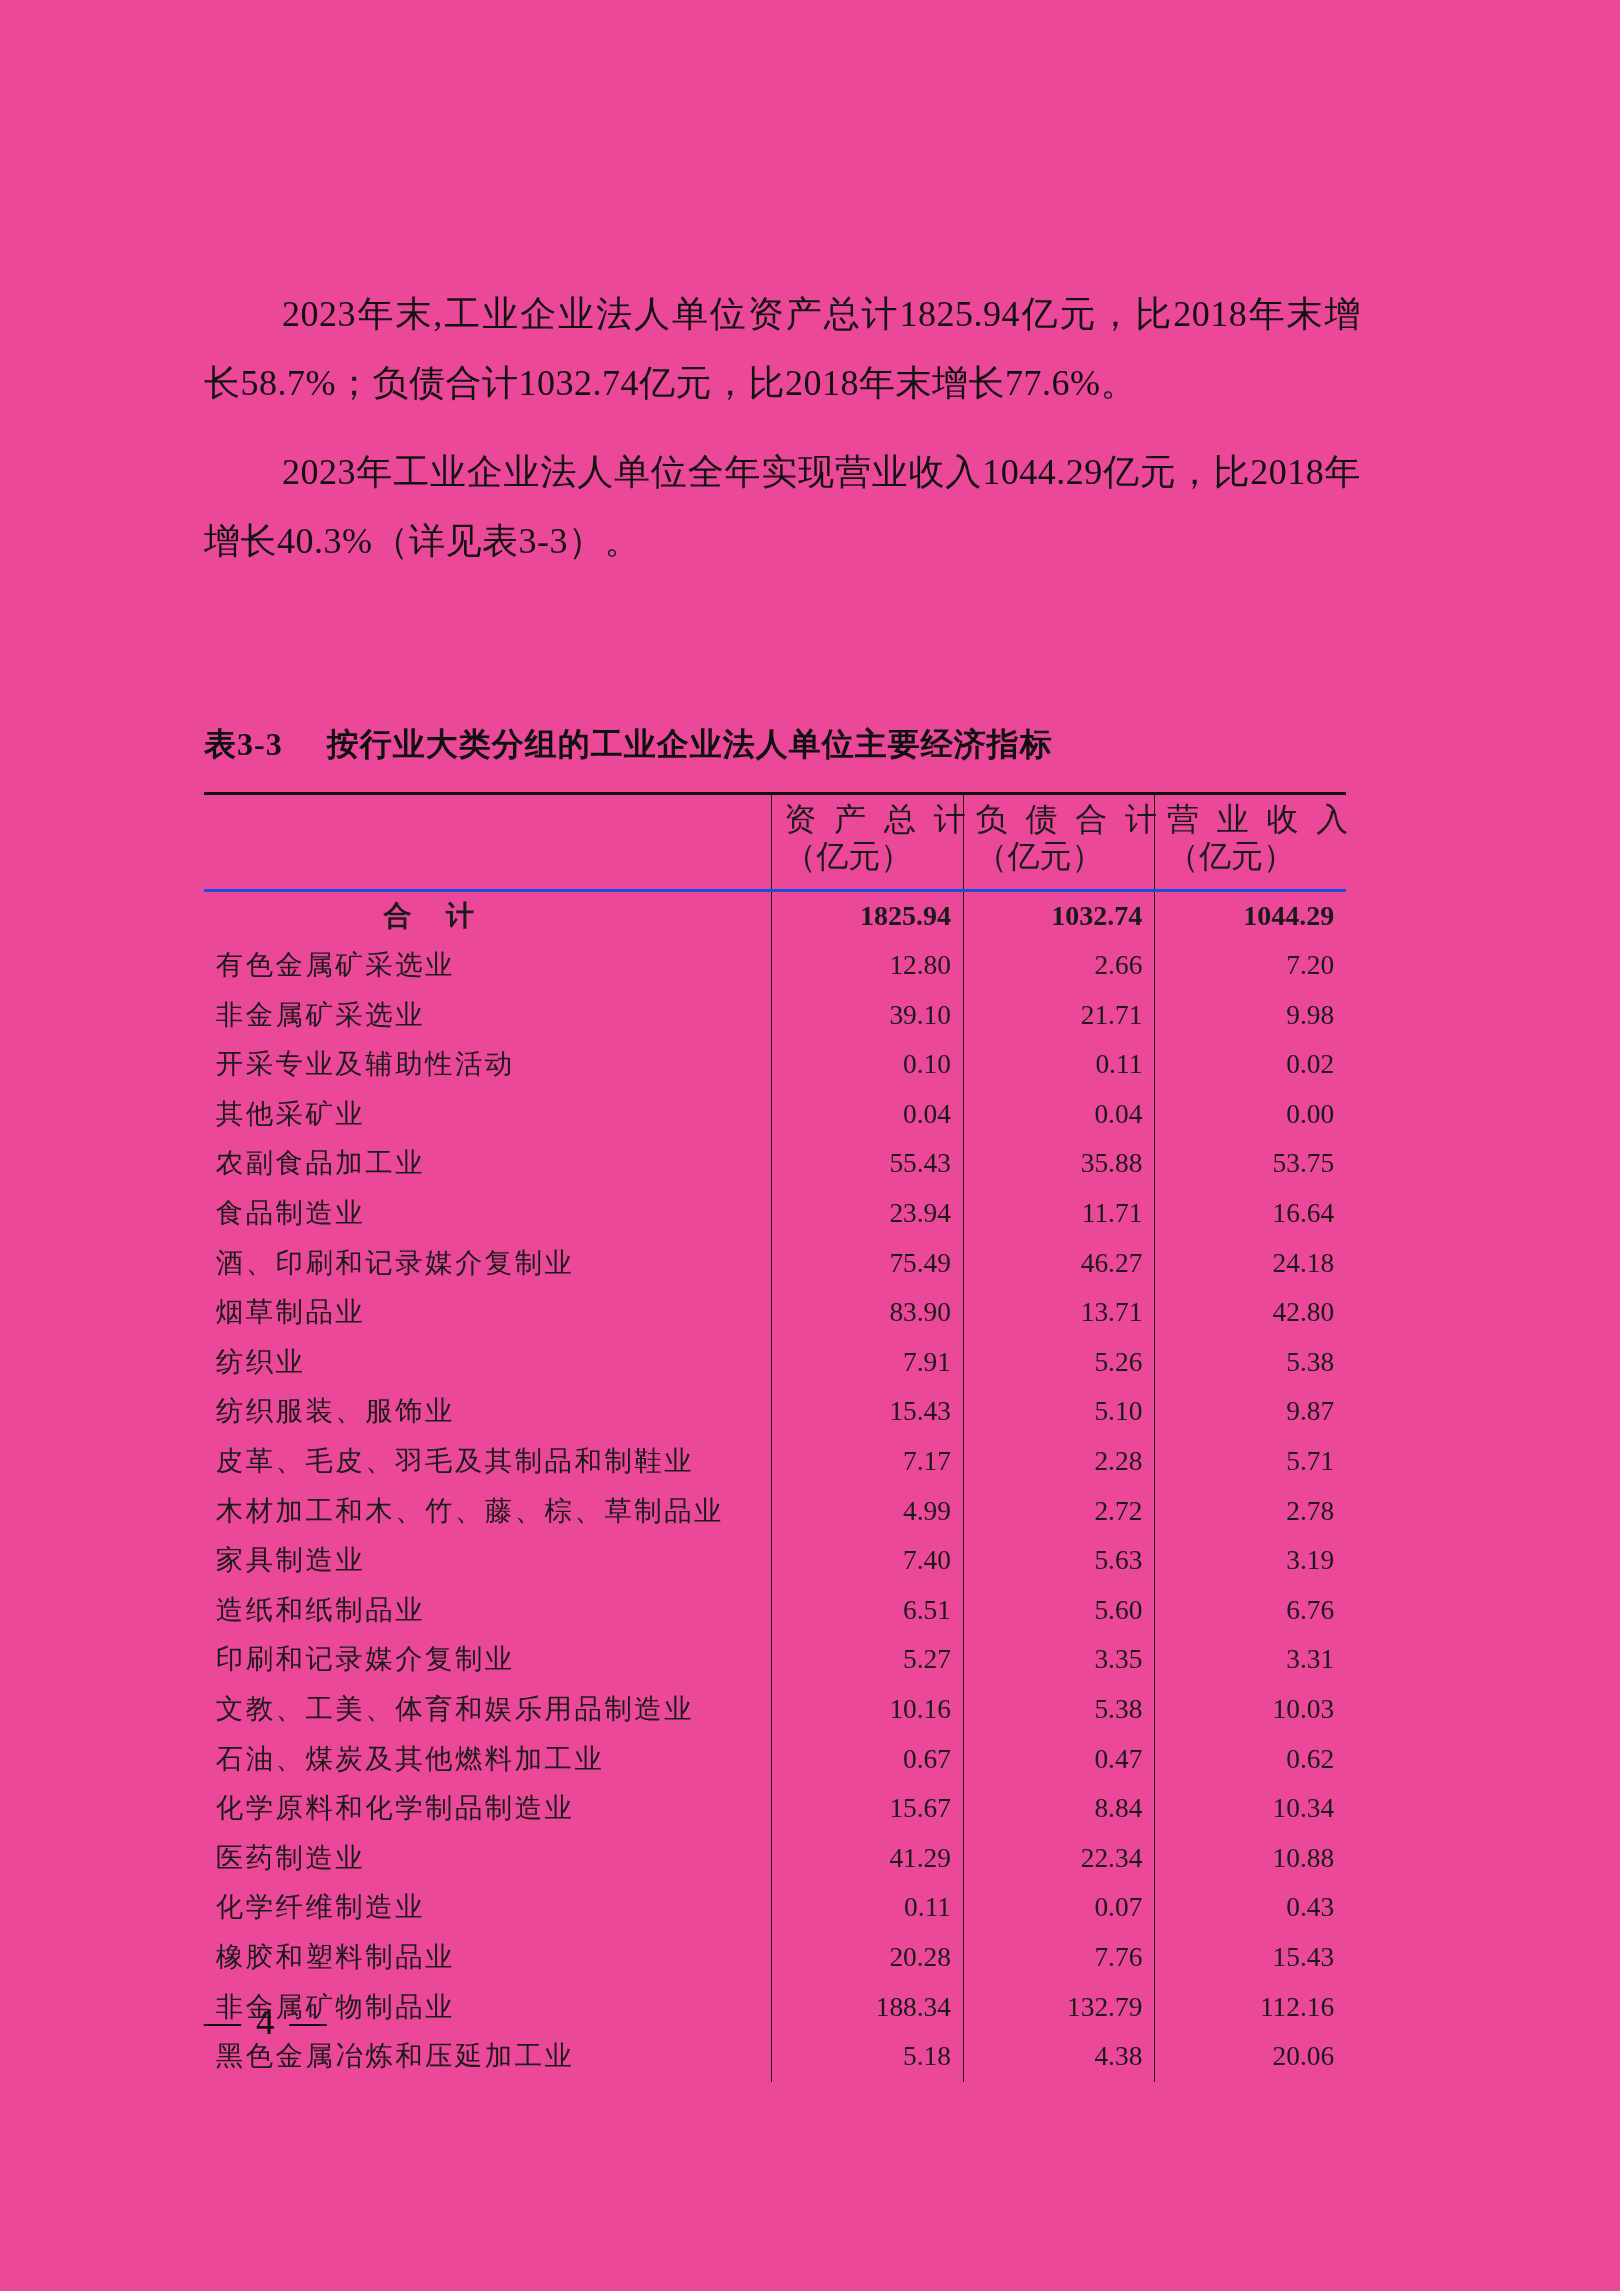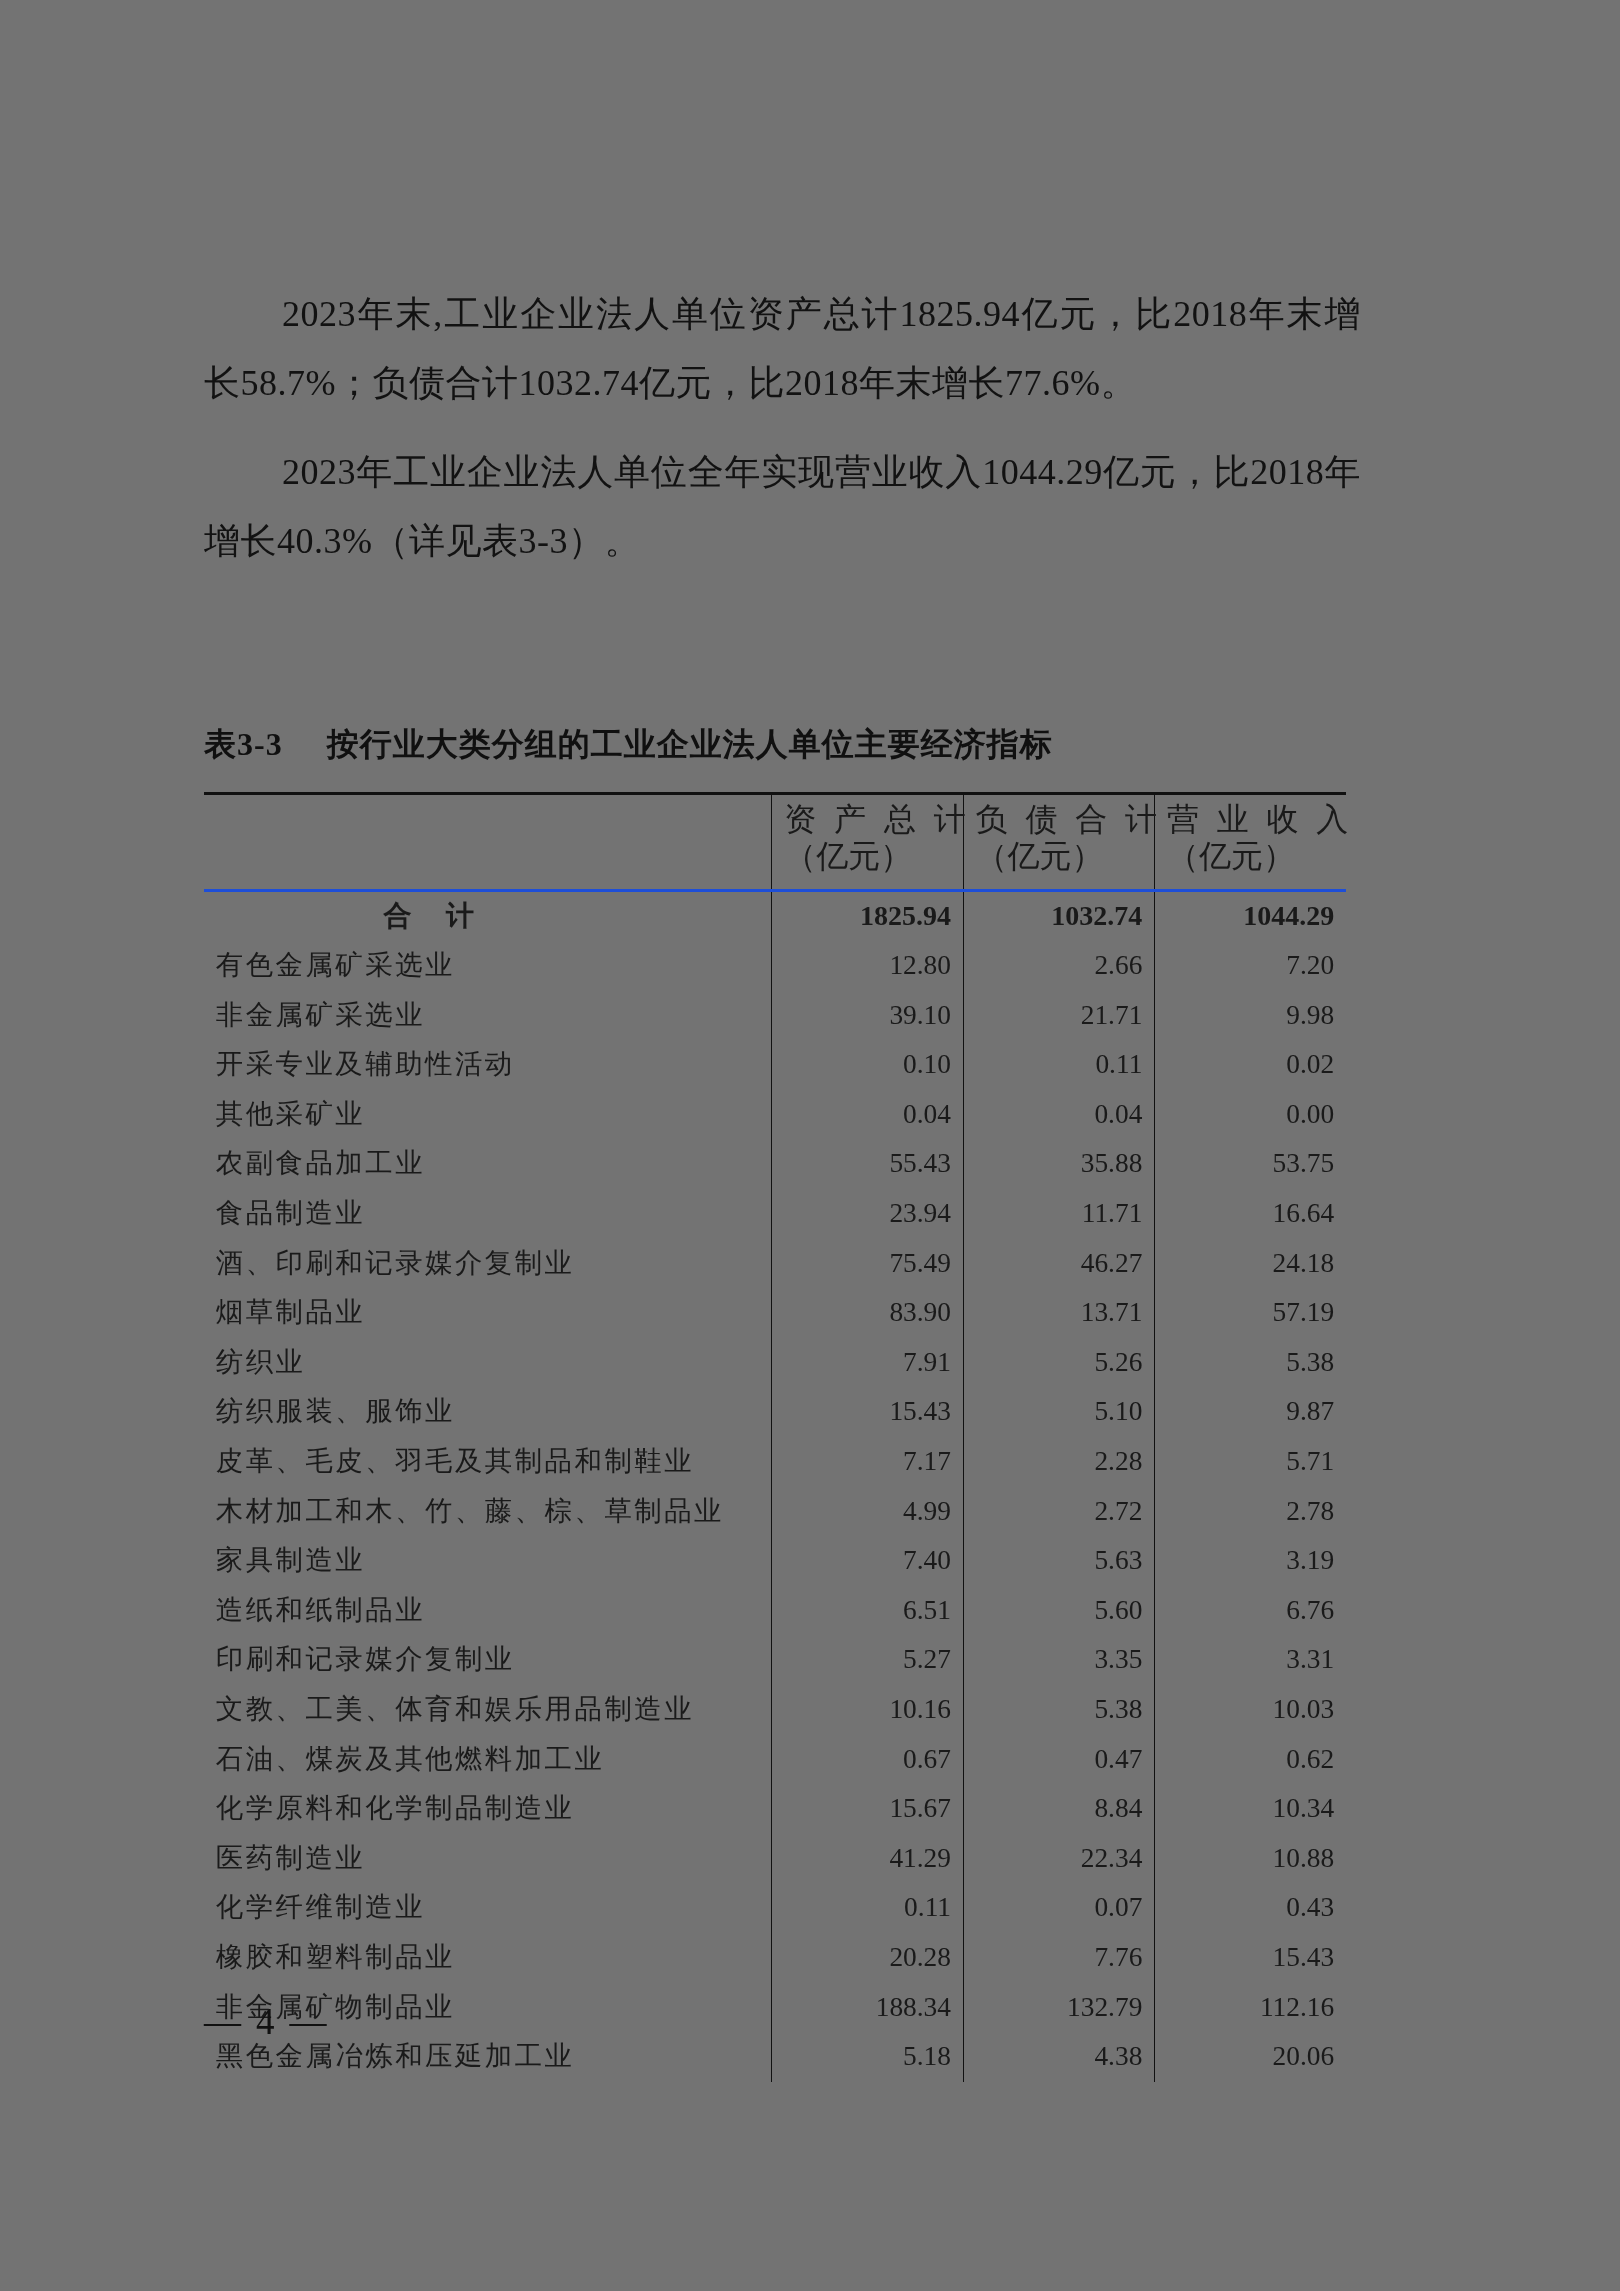--- a/index.html
+++ b/index.html
@@ -15,21 +15,21 @@
     font-family: "Liberation Serif", "DejaVu Serif", serif;
     color: #1a1a1a;
     overflow: hidden;
   }
 
   .page {
     position: absolute;
     inset: 0;
     width: 1620px;
     height: 2292px;
-    background: #737373;
+    background: #ec4899;
   }
 
   
   .prose {
     position: absolute;
     left: 204px;
     top: 280px;
     width: 1157px;
   }
   .para {
@@ -236,21 +236,21 @@
           <tr>
             <td class="name">酒、印刷和记录媒介复制业</td>
             <td class="num">75.49</td>
             <td class="num">46.27</td>
             <td class="num">24.18</td>
           </tr>
           <tr>
             <td class="name">烟草制品业</td>
             <td class="num">83.90</td>
             <td class="num">13.71</td>
-            <td class="num">57.19</td>
+            <td class="num">42.80</td>
           </tr>
           <tr>
             <td class="name">纺织业</td>
             <td class="num">7.91</td>
             <td class="num">5.26</td>
             <td class="num">5.38</td>
           </tr>
           <tr>
             <td class="name">纺织服装、服饰业</td>
             <td class="num">15.43</td>

